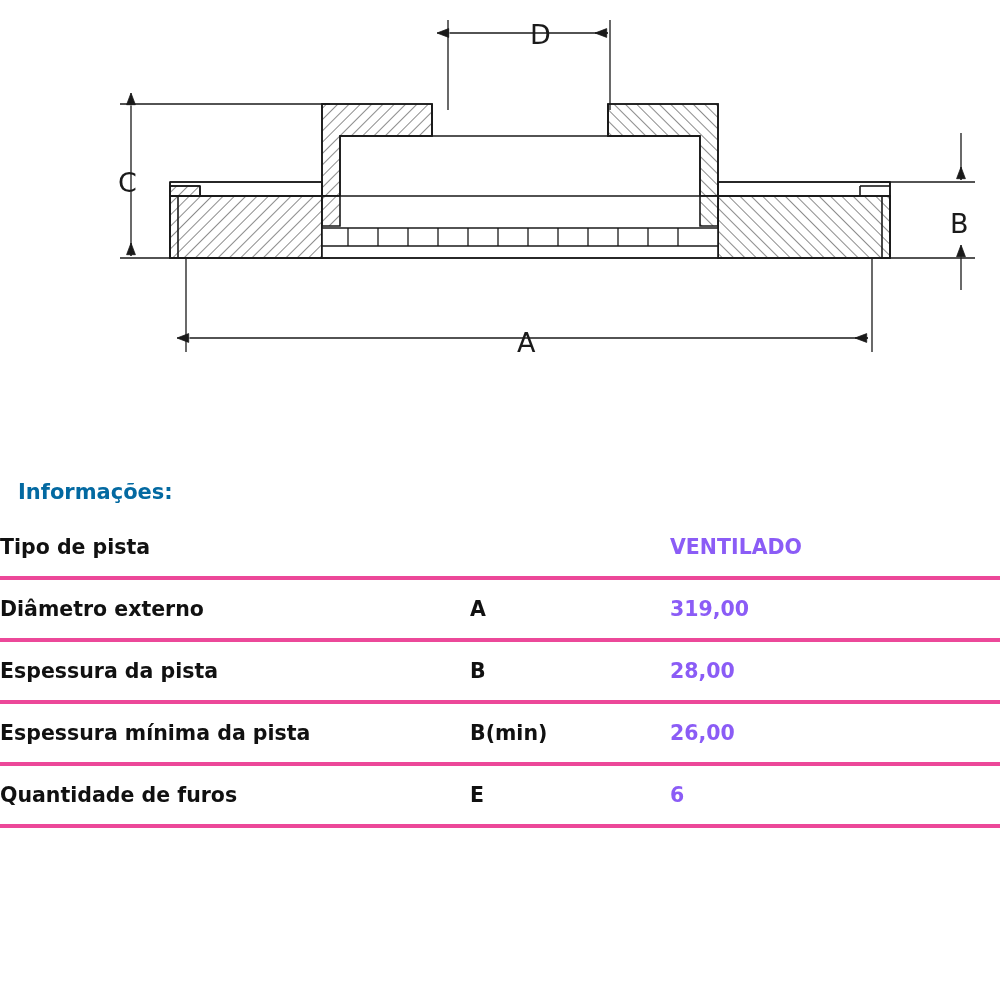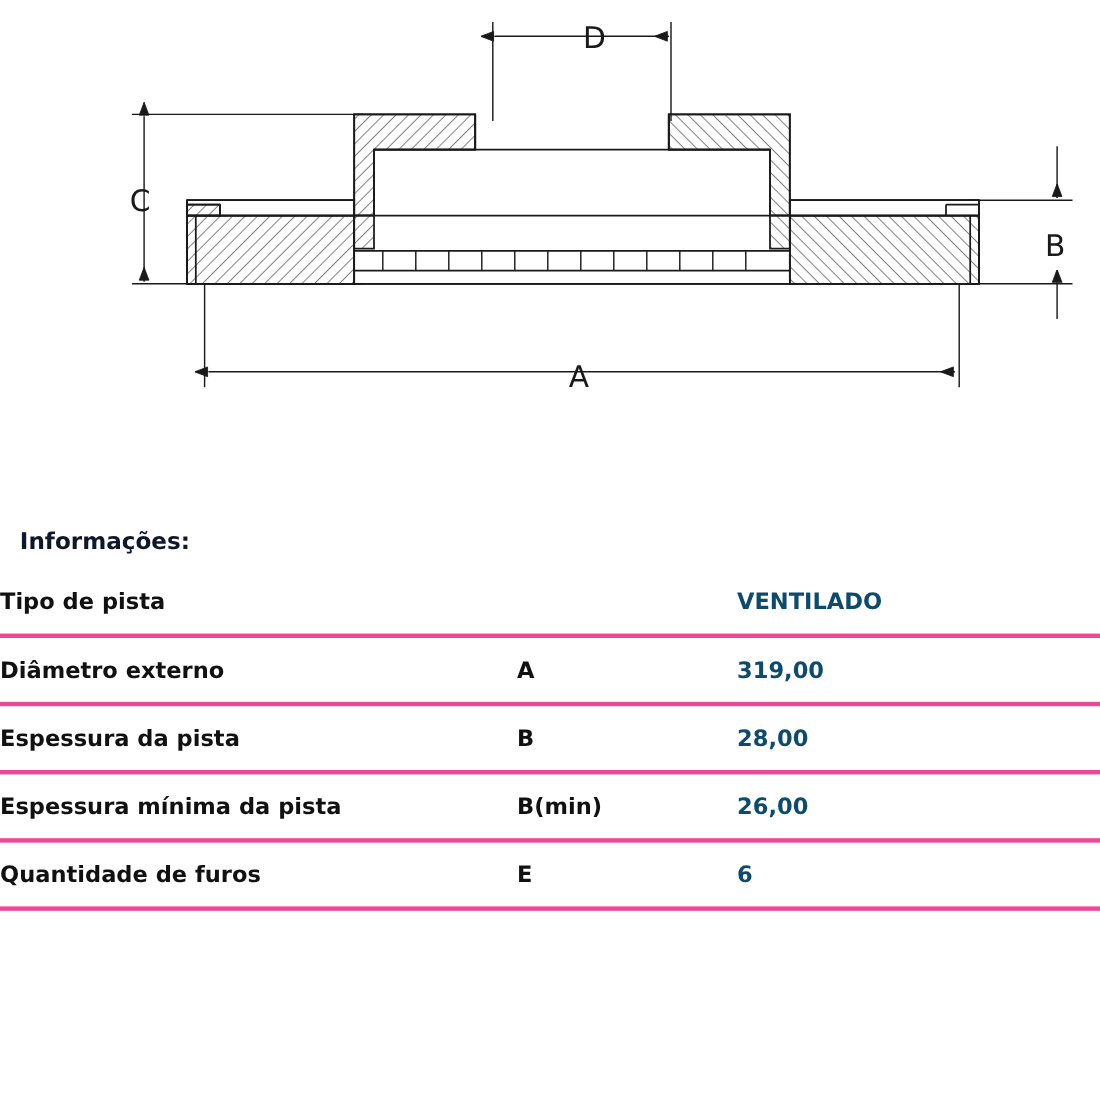--- a/index.html
+++ b/index.html
@@ -43,21 +43,21 @@
   }
 
   
   #info {
     position: absolute;
     left: 0;
     top: 470px;
     width: 1000px;
   }
   .info-title {
-    color: #0f172a;
+    color: #0369a1;
     font-size: 21px;
     font-weight: bold;
     padding: 10px 18px 14px 18px;
   }
   table.specs {
     width: 1000px;
     border-collapse: collapse;
     table-layout: fixed;
   }
   table.specs tr {
@@ -77,21 +77,21 @@
     font-weight: bold;
     color: #111;
   }
   td.c-sym {
     width: 200px;
     font-weight: bold;
     color: #111;
   }
   td.c-val {
     font-weight: bold;
-    color: #0c4a6e;
+    color: #8b5cf6;
   }
 </style>
 </head>
 <body>
 
 <div id="drawing">
 
 
   <svg width="1000" height="460" viewBox="0 0 1000 460">
     <defs>

